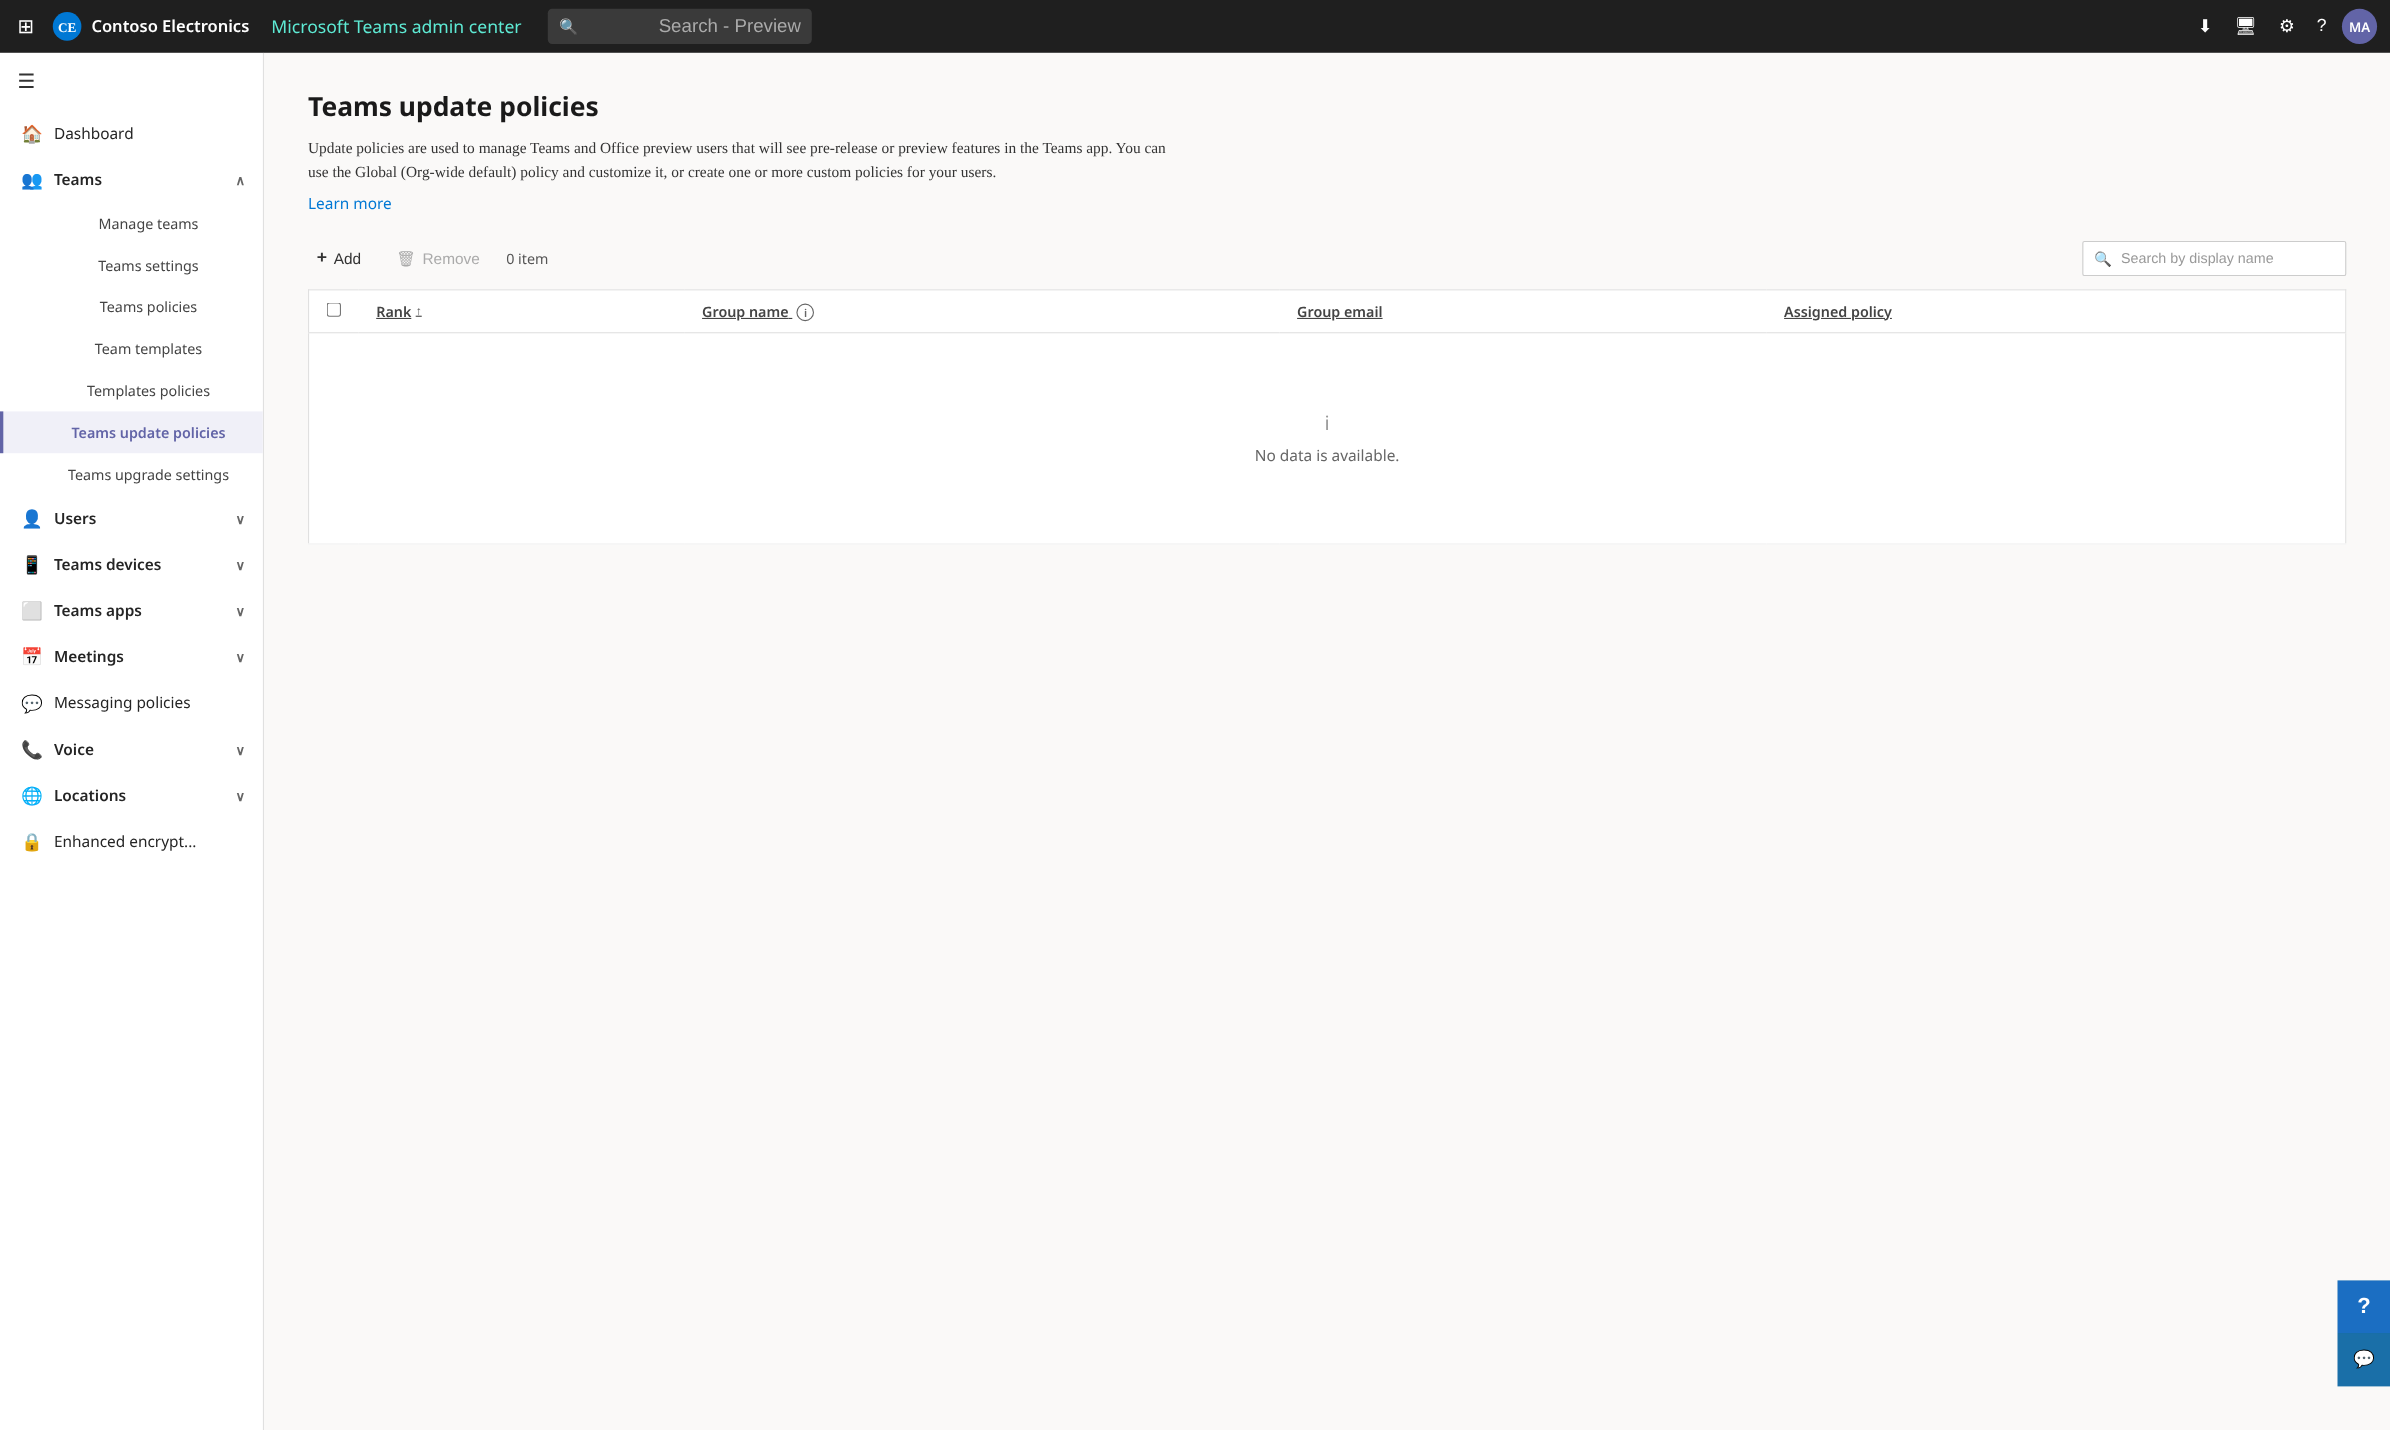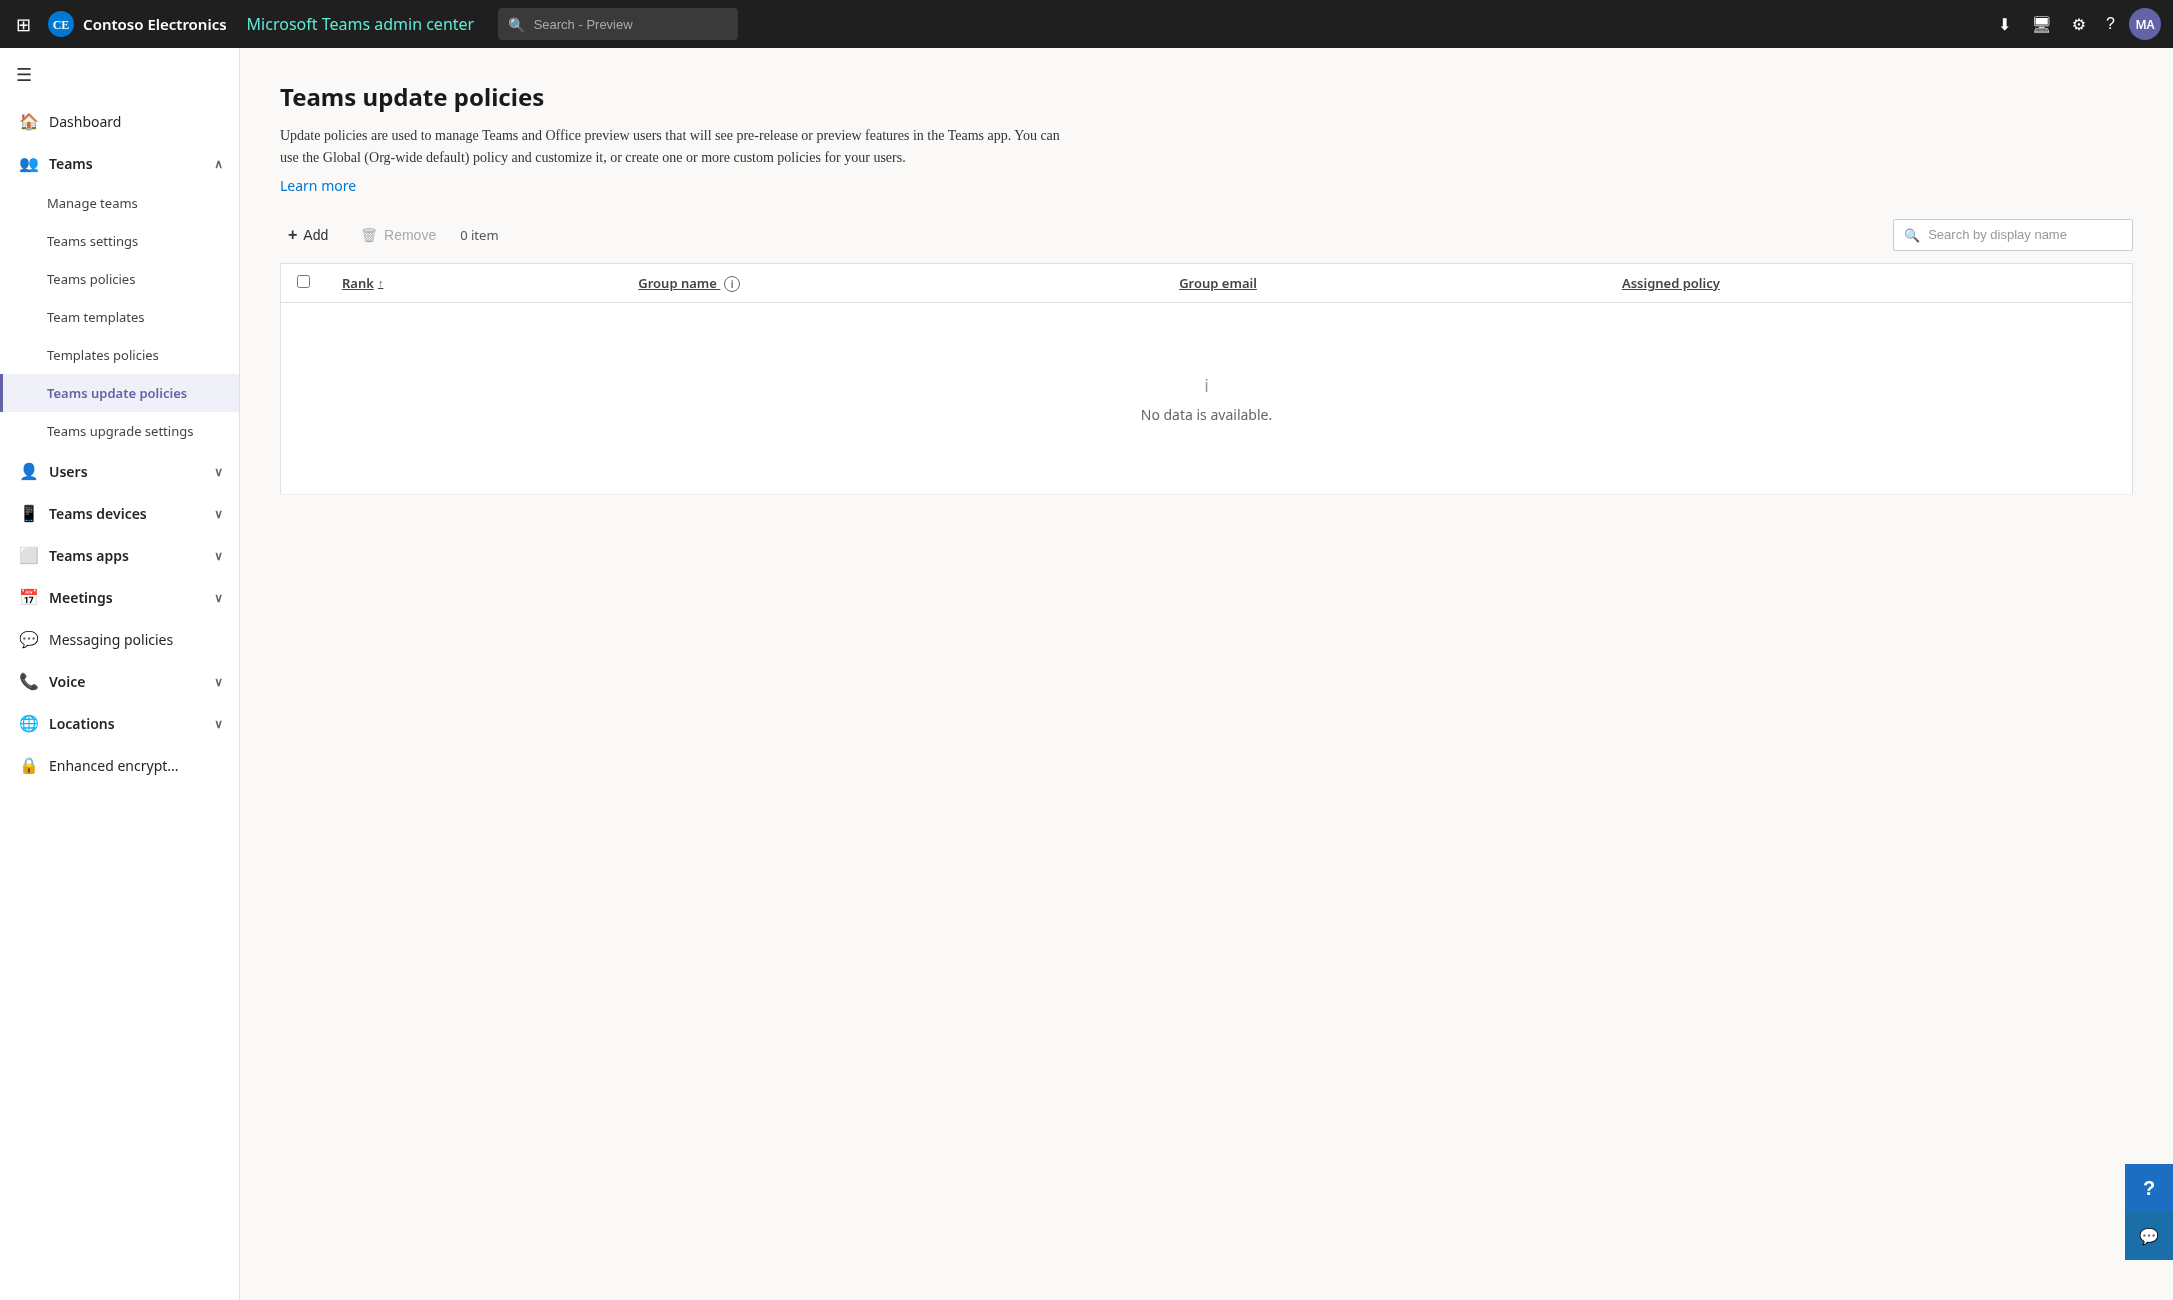--- a/index.html
+++ b/index.html
@@ -9,39 +9,39 @@
     .topnav {
       display: flex; align-items: center; background: #1f1f1f; height: 48px; padding: 0 12px; gap: 12px; flex-shrink: 0;
     }
     .topnav-grid-icon { color: #fff; font-size: 18px; cursor: pointer; padding: 4px; }
     .topnav-logo { display: flex; align-items: center; gap: 8px; color: #fff; font-size: 15px; font-weight: 600; white-space: nowrap; }
     .topnav-logo-icon { width: 28px; height: 28px; }
     .topnav-title { color: #5eead4; font-size: 16px; margin-left: 8px; white-space: nowrap; }
     .topnav-search {
       margin-left: 12px; flex: 0 0 240px; display: flex; align-items: center; background: #3a3a3a; border-radius: 4px; padding: 0 10px; height: 32px; gap: 8px;
     }
-    .topnav-search input { background: transparent; border: none; color: #fff; font-size: 13px; outline: none; width: 100%; }
+    .topnav-search input { background: transparent; border: none; color: #fff; font-size: 17px; outline: none; width: 100%; text-align: right; }
     .topnav-search input::placeholder { color: #aaa; }
     .topnav-spacer { flex: 1; }
     .topnav-actions { display: flex; align-items: center; gap: 8px; }
     .topnav-icon-btn { color: #fff; font-size: 16px; cursor: pointer; padding: 6px; border-radius: 4px; background: transparent; border: none; }
     .topnav-avatar { width: 32px; height: 32px; border-radius: 50%; background: #6264a7; color: #fff; font-size: 12px; font-weight: 600; display: flex; align-items: center; justify-content: center; cursor: pointer; }
 
     
     .app-body { display: flex; flex: 1; overflow: hidden; }
 
     
     .sidebar { width: 240px; background: #fff; border-right: 1px solid #e0e0e0; display: flex; flex-direction: column; overflow-y: auto; flex-shrink: 0; }
     .sidebar-toggle { padding: 14px 16px; cursor: pointer; color: #333; font-size: 18px; }
     .sidebar-item {
       display: flex; align-items: center; gap: 10px; padding: 10px 16px; cursor: pointer; color: #252525; font-size: 14px; text-decoration: none; border-left: 3px solid transparent;
     }
     .sidebar-item.active { border-left: 3px solid #6264a7; color: #6264a7; font-weight: 600; background: #f0f0f8; }
     .sidebar-item.section-header { font-weight: 600; font-size: 14px; }
-    .sidebar-item.sub { padding-left: 44px; font-size: 13px; color: #444; }
+    .sidebar-item.sub { padding-left: 44px; font-size: 13px; color: #444; justify-content: center; }
     .sidebar-item.sub.active { color: #6264a7; font-weight: 600; border-left: 3px solid #6264a7; background: #f0f0f8; }
     .sidebar-icon { font-size: 16px; width: 20px; text-align: center; flex-shrink: 0; }
     .sidebar-chevron { margin-left: auto; font-size: 12px; color: #666; }
 
     
     .main { flex: 1; overflow-y: auto; background: #faf9f8; padding: 32px 40px; }
 
     .page-title { font-size: 24px; font-weight: 700; color: #1a1a1a; margin-bottom: 12px; }
     .page-desc { font-size: 14px; color: #333; line-height: 1.6; max-width: 800px; margin-bottom: 6px; font-family: Liberation Serif, serif; }
     .learn-more { color: #0078d4; font-size: 14px; cursor: pointer; text-decoration: none; display: inline-block; margin-bottom: 24px; }

